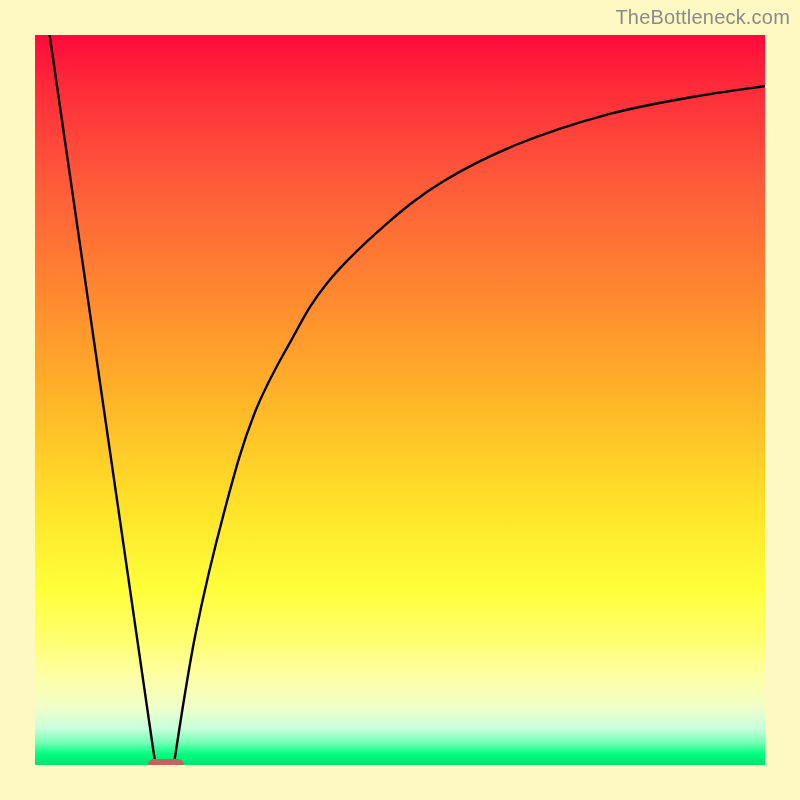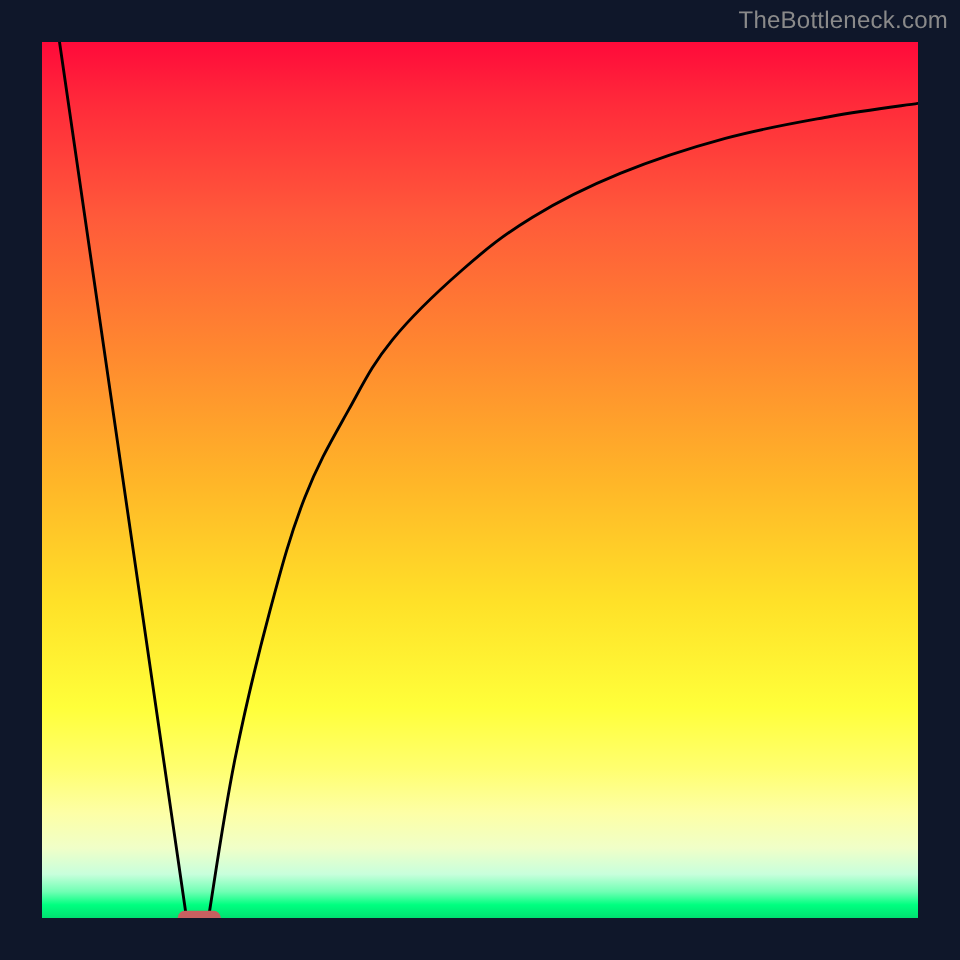--- a/index.html
+++ b/index.html
@@ -10,21 +10,21 @@
     overflow: hidden;
     background: #000;
     font-family: Arial, Helvetica, sans-serif;
   }
   .frame {
     position: absolute;
     top: 0;
     left: 0;
     width: 800px;
     height: 800px;
-    background: #0f172a;
+    background: #fef9c3;
   }
   .plot-area {
     position: absolute;
     top: 35px;
     left: 35px;
     width: 730px;
     height: 730px;
     overflow: hidden;
   }
   .gradient {

